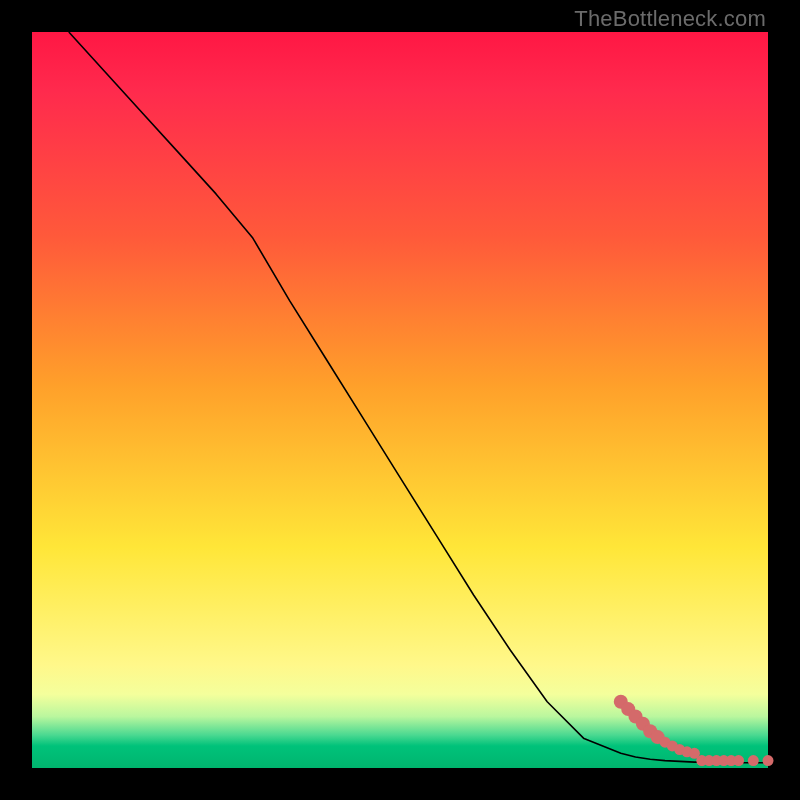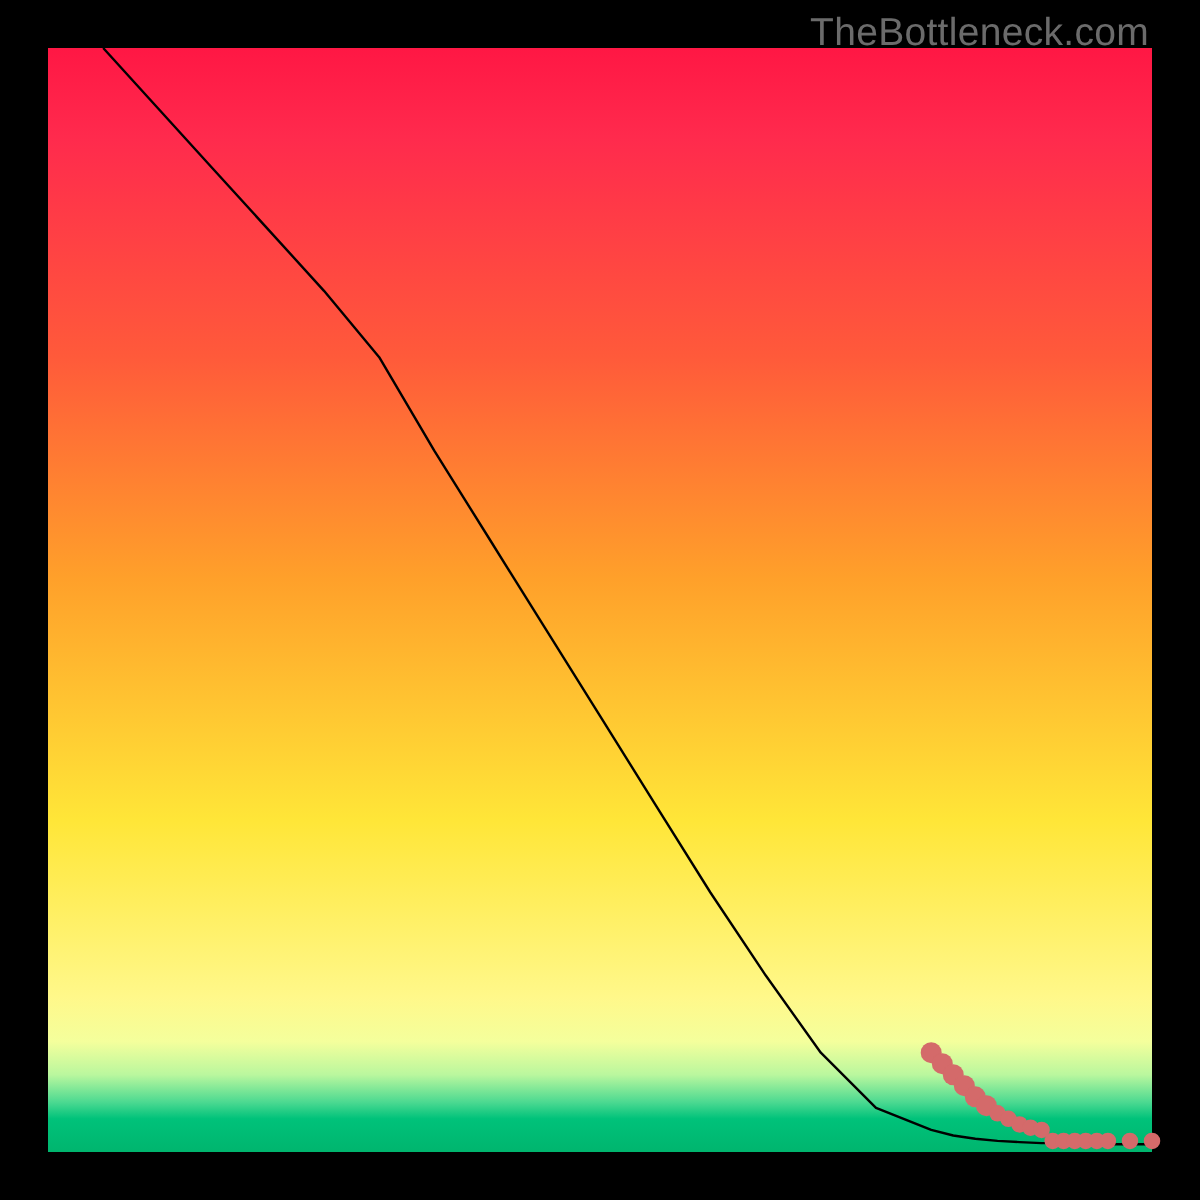--- a/index.html
+++ b/index.html
@@ -57,21 +57,21 @@
   }
   .marker {
     fill: #d46a6a;
     stroke: none;
   }
   .watermark {
     position: absolute;
     top: 6px;
     right: 34px;
     color: #6b6b6b;
-    font-size: 26px;
+    font-size: 22px;
     letter-spacing: 0.2px;
     user-select: none;
   }
 </style>
 </head>
 <body>
 
 <div class="watermark">TheBottleneck.com</div>
 
 <div class="frame">

